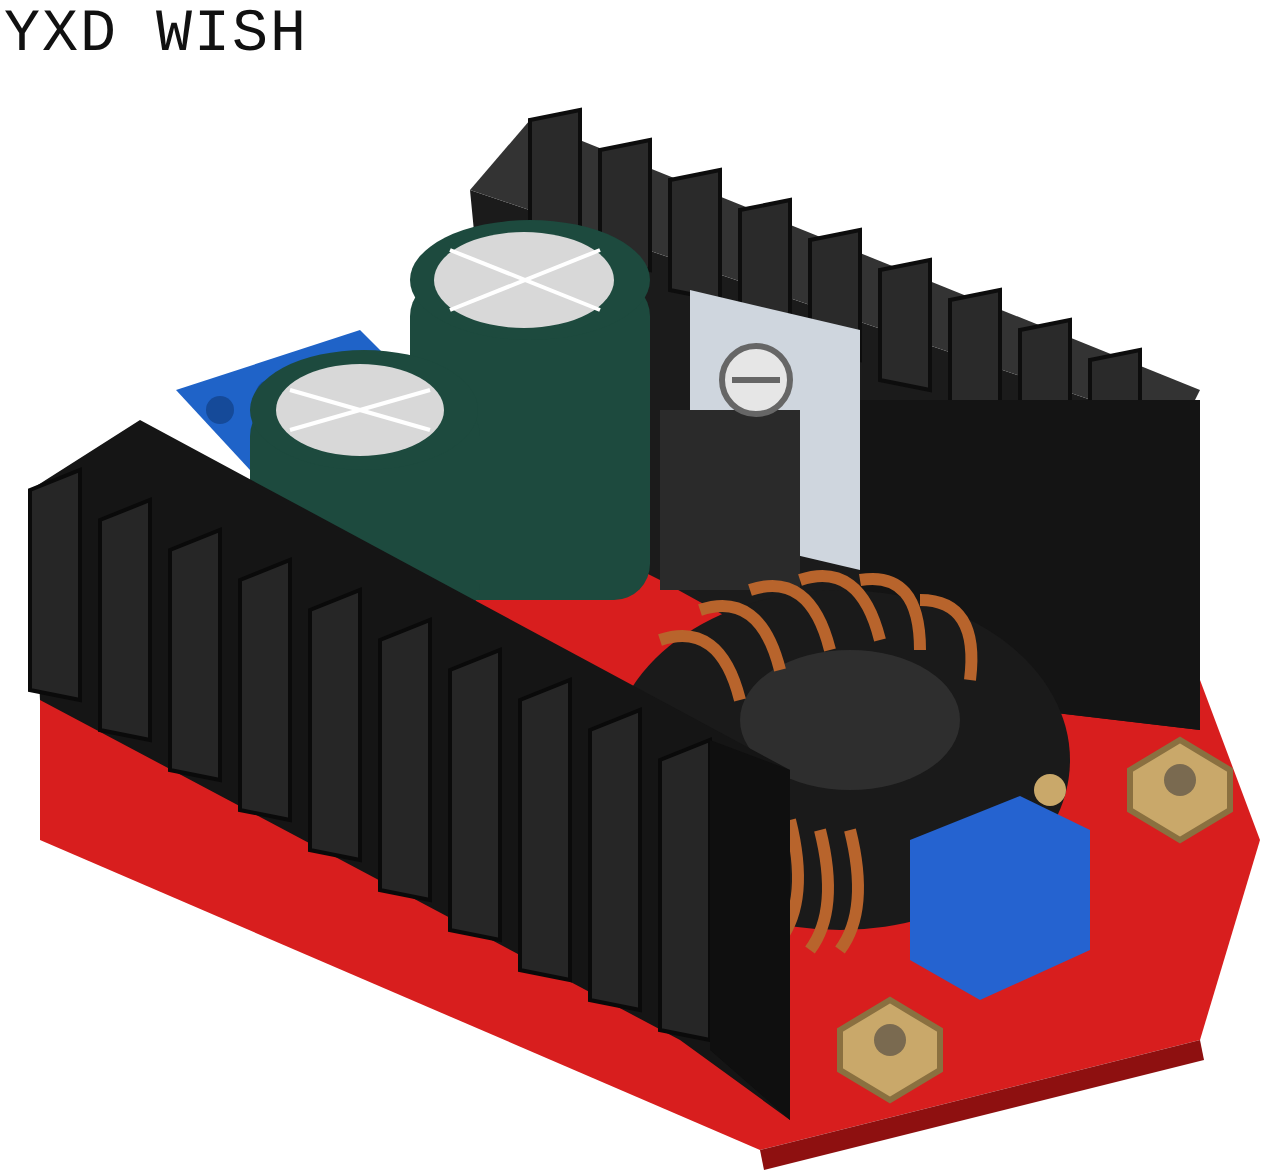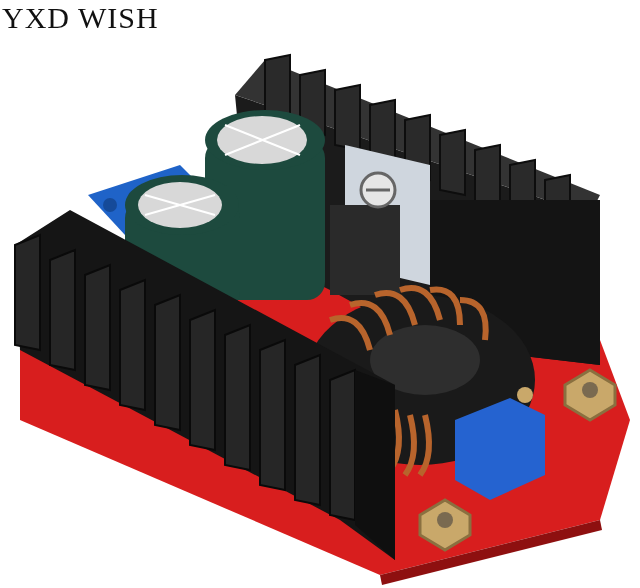--- a/index.html
+++ b/index.html
@@ -1,19 +1,19 @@
 <!DOCTYPE html>
 <html><head>
 <meta charset="utf-8">
 <style>
   html, body { margin: 0; padding: 0; }
   body { width: 640px; height: 588px; background: #ffffff; position: relative; overflow: hidden; }
   .watermark {
     position: absolute; left: 0; top: 0;
-    font-family: Liberation Serif, serif;
+    font-family: Liberation Mono, monospace;
     font-size: 30px; color: #111; letter-spacing: 1px; line-height: 36px;
     padding-left: 2px;
   }
   .scene { position: absolute; left: 0; top: 0; width: 640px; height: 588px; }
 </style>
 </head>
 <body>
 
 <div class="watermark">YXD WISH</div>
 

